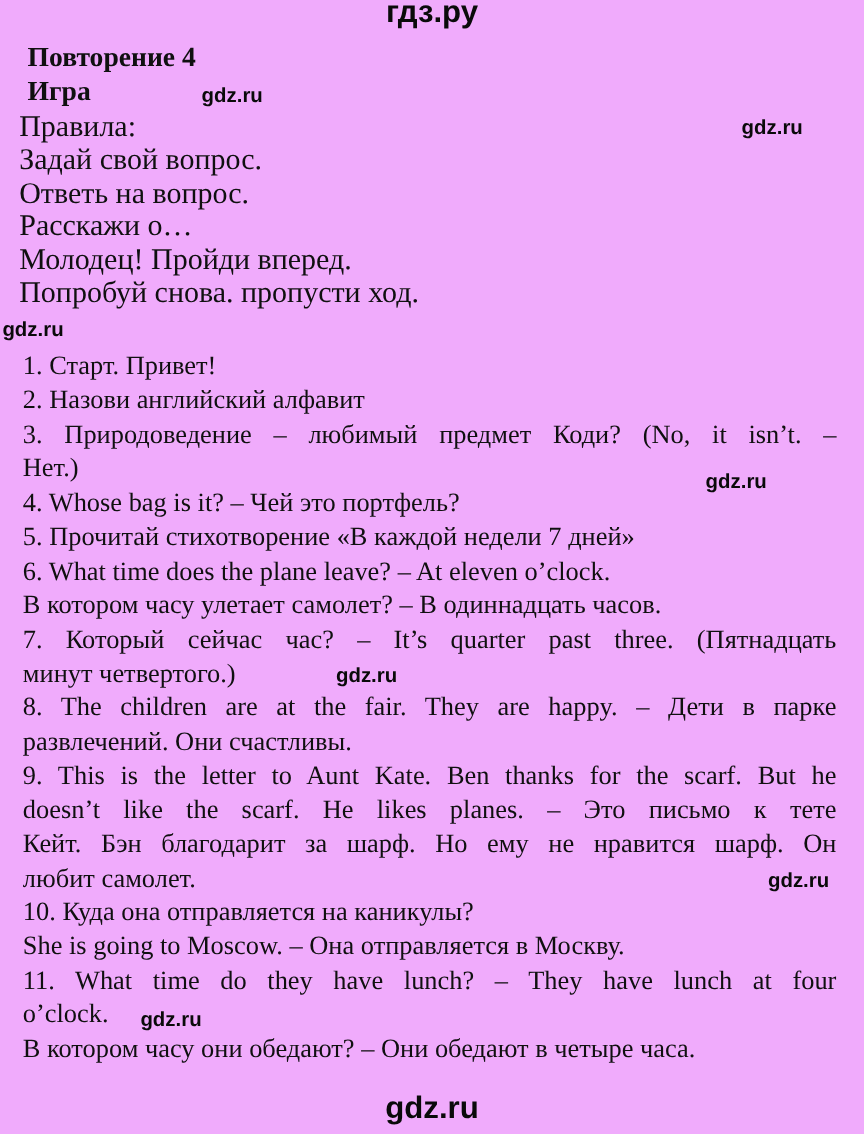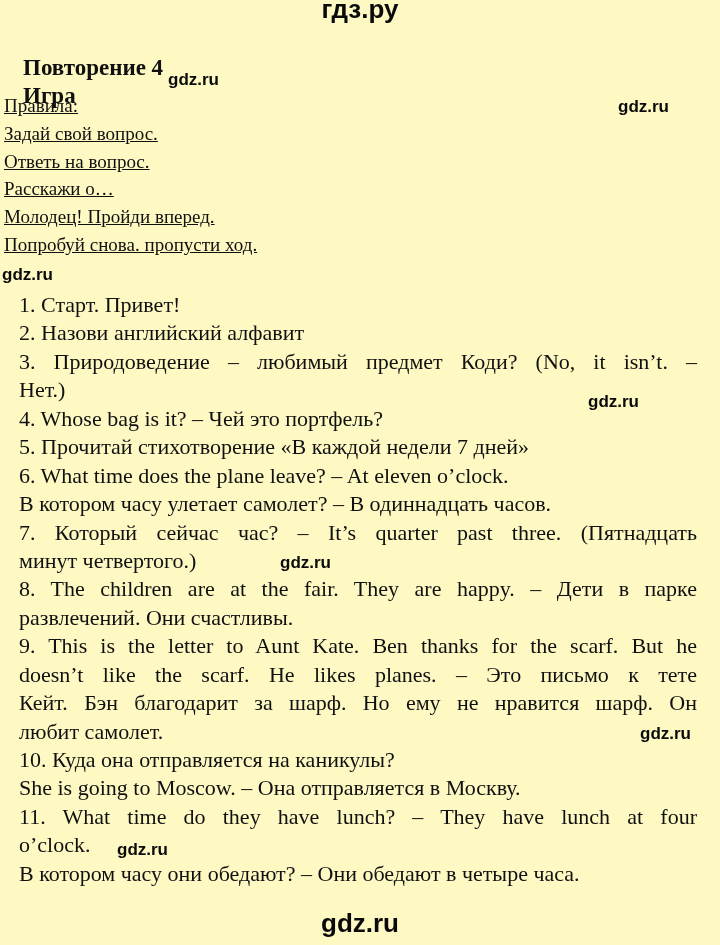--- a/index.html
+++ b/index.html
@@ -1,20 +1,20 @@
 <!DOCTYPE html>
 <html><head>
 <meta charset="utf-8">
 <style>
   html, body { margin: 0; padding: 0; background: #ffffff; }
   .page {
     position: relative;
     width: 720px;
     height: 945px;
-    background: #fef9c3;
+    background: #f0abfc;
     color: #101010;
     font-family: "Liberation Serif", "DejaVu Serif", serif;
     overflow: hidden;
   }
   .site-header {
     position: absolute;
     top: -9px;
     left: 0;
     width: 100%;
     text-align: center;
@@ -24,32 +24,30 @@
     line-height: 36px;
     color: #0a0a0a;
   }
   .heading {
     position: absolute;
     left: 23px;
     font-weight: 700;
     font-size: 23px;
     line-height: 28px;
     white-space: nowrap;
-    margin-top: 20px;
   }
   .title { top: 34px; }
   .game  { top: 62px; font-family: Liberation Serif, serif; }
   .rules {
     position: absolute;
-    left: 4px;
+    left: 16px;
     top: 92px;
     width: 680px;
-    font-size: 19px;
+    font-size: 25px;
     line-height: 27.8px;
-    text-decoration: underline;
   }
   .answers {
     position: absolute;
     left: 19px;
     top: 291px;
     width: 678px;
     font-size: 22px;
     line-height: 28.45px;
   }
   .line { height: 28.45px; overflow: visible; white-space: nowrap; }

